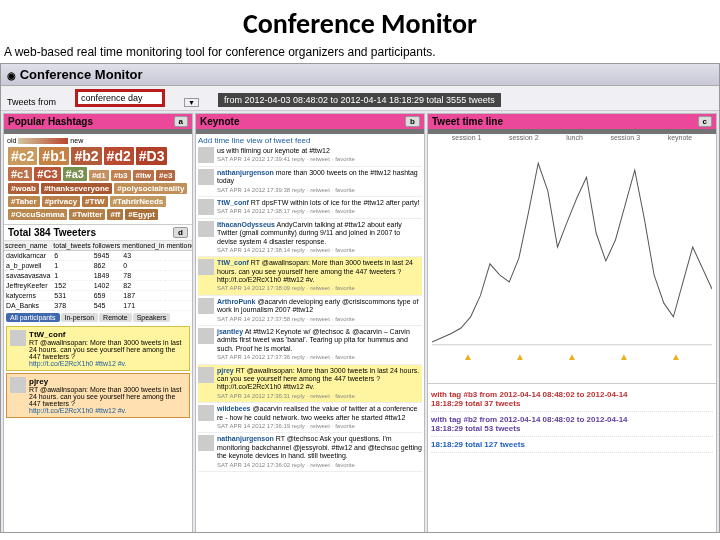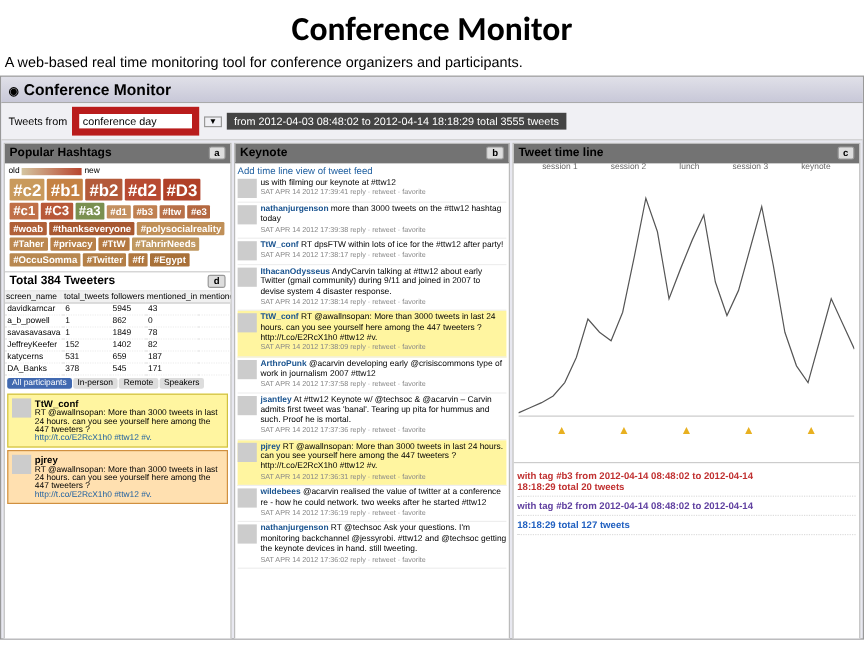--- a/index.html
+++ b/index.html
@@ -3,29 +3,29 @@
 <meta charset="utf-8">
 <style>
 *{margin:0;padding:0;box-sizing:border-box;font-family:Arial,sans-serif}
 body{width:720px;height:540px;background:#fff;overflow:hidden}
 .page-title{font-size:28px;font-weight:bold;text-align:center;padding:6px 0 2px;font-family:'Calibri',sans-serif}
 .page-subtitle{font-size:12px;padding:2px 4px 4px}
 .app{background:#e8e8f0;border:1px solid #999;position:relative;height:470px;overflow:hidden}
 .app-header{background:linear-gradient(#e0e0e8,#c8c8d8);padding:3px 6px;font-size:13px;font-weight:bold;border-bottom:1px solid #aaa}
 .app-header::before{content:"◉";margin-right:4px;font-size:10px}
 .toolbar{background:#f0f0f4;padding:2px 6px;font-size:9px;border-bottom:1px solid #ccc}
-.toolbar .row{display:flex;align-items:center;gap:4px;padding:1px 0}
-.toolbar input[type=text]{font-size:9px;padding:1px 3px;border:6px solid #b91c1c;width:106px}
+.toolbar .row{display:flex;align-items:flex-end;gap:19px;padding:1px 0}
+.toolbar input[type=text]{font-size:9px;padding:1px 3px;border:3px solid #b91c1c;width:90px}
 .toolbar .dark{background:#444;color:#fff;padding:2px 6px;font-size:9px;display:inline-block}
 .main{display:flex;height:calc(100% - 40px);gap:2px;padding:2px}
 .col{background:#fff;border:1px solid #bbb;overflow:hidden;position:relative}
 .col-left{flex:0 0 190px;display:flex;flex-direction:column}
 .col-mid{flex:0 0 230px}
 .col-right{flex:1}
-.panel-title{background:#737373;border-bottom:1px solid #737373;padding:2px 4px;font-size:10px;font-weight:bold;display:flex;justify-content:space-between;align-items:center}
+.panel-title{background:#ec4899;border-bottom:5px solid #737373;padding:2px 4px;font-size:10px;font-weight:bold;display:flex;justify-content:space-between;align-items:center}
 .badge{background:#ddd;border:1px solid #999;font-size:8px;padding:0 4px;border-radius:2px}
 .hashtags{padding:3px;font-size:8px}
 .legend{display:flex;align-items:center;gap:2px;font-size:7px;margin-bottom:2px}
 .legend .grad{width:50px;height:6px;background:linear-gradient(90deg,#d4c5a0,#b8452e)}
 .tag{display:inline-block;padding:1px 3px;margin:1px;color:#fff;font-weight:bold;border-radius:1px}
 .tag.big{font-size:14px}.tag.med{font-size:11px}.tag.sm{font-size:8px}
 .tweeters-title{padding:2px 4px;font-size:10px;font-weight:bold;border-top:1px solid #ccc;border-bottom:1px solid #ddd;display:flex;justify-content:space-between}
 table{width:100%;font-size:7px;border-collapse:collapse}
 th{background:#f0f0f0;padding:1px;border-bottom:1px solid #ccc;text-align:left;font-weight:normal}
 td{padding:1px 2px;border-bottom:1px dotted #eee}
@@ -243,24 +243,25 @@
           <span>▲</span>
             <span>▲</span>
             <span>▲</span>
             <span>▲</span>
             <span>▲</span>
         </div>
       </div>
       <div class="tag-summaries" id="tagsummaries">
           <div class="ts ts-b3">
             <div class="line1">with tag #b3 from 2012-04-14 08:48:02 to 2012-04-14</div>
-            <div class="line1">18:18:29 total 20 tweets</div>
+            <div class="line1">18:18:29 total 37 tweets</div>
           </div>
           <div class="ts ts-b2">
             <div class="line1">with tag #b2 from 2012-04-14 08:48:02 to 2012-04-14</div>
+            <div class="line1">18:18:29 total 53 tweets</div>
           </div>
           <div class="ts ts-b1">
             <div class="line1">18:18:29 total 127 tweets</div>
           </div>
         </div>
     </div>
   </div>
 </div>
 
 </body></html>

